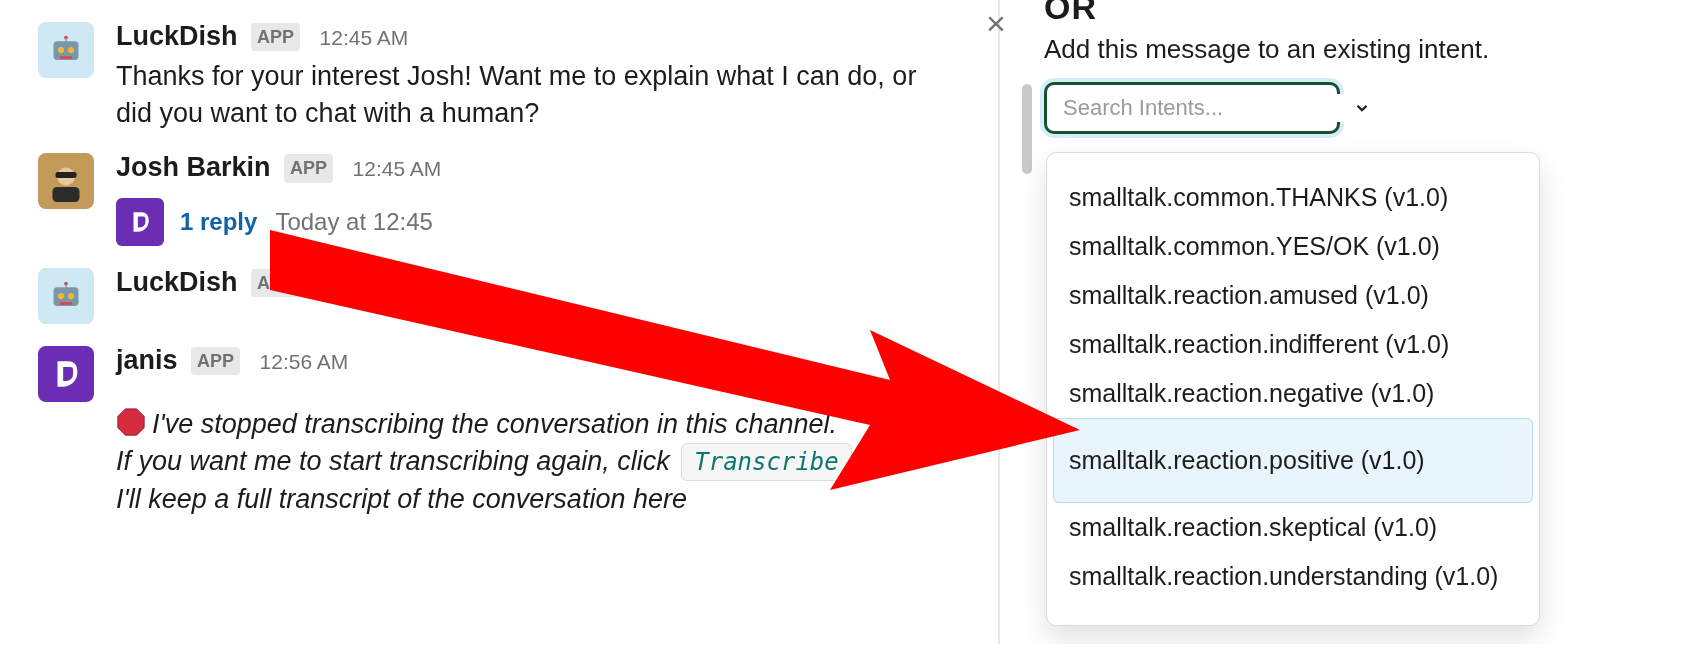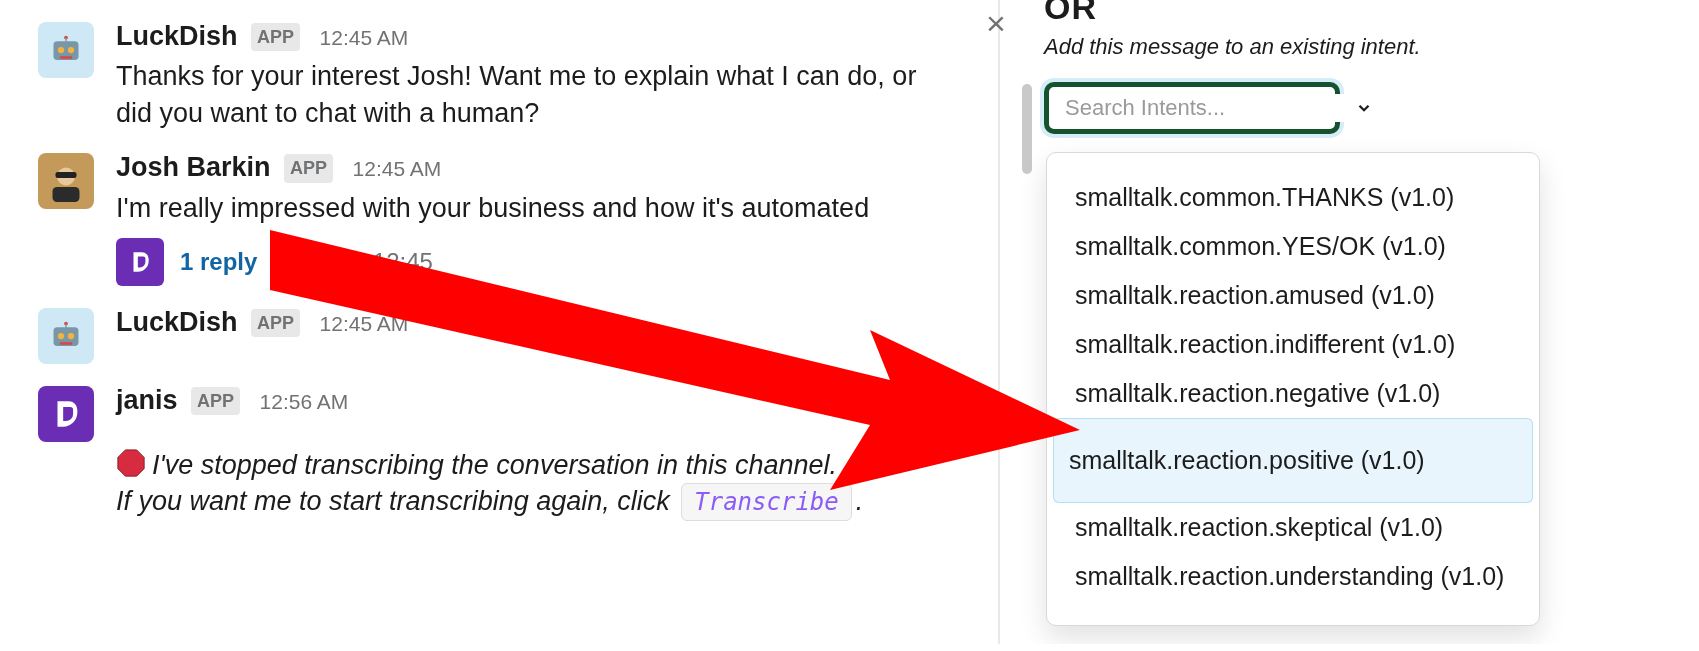--- a/index.html
+++ b/index.html
@@ -20,37 +20,37 @@
   .hdr .name{font-weight:900;font-size:27px;}
   .hdr .app-badge{display:inline-block;background:#e8e8e8;color:#717274;font-size:18px;font-weight:700;border-radius:4px;padding:2px 6px;margin-left:6px;vertical-align:2px;}
   .hdr .time{color:#717274;font-size:21px;margin-left:12px;}
   .thread-row{display:flex;align-items:center;margin-top:12px;}
   .thread-avatar{width:48px;height:48px;border-radius:6px;background:#6b2db3;display:flex;align-items:center;justify-content:center;margin-right:16px;}
   .thread-avatar svg{width:26px;height:26px;fill:#fff;}
   .thread-link{color:#1264a3;font-weight:700;font-size:24px;}
   .thread-time{color:#717274;font-size:24px;margin-left:18px;}
   .stop-emoji{display:inline-block;width:30px;height:30px;vertical-align:-4px;margin-right:6px;}
   .italic{font-style:italic;margin-top:28px;}
-  .code-chip{display:inline-block;border:1px solid #ddd;background:#f6f6f6;color:#8b5cf6;font-family:Menlo,Consolas,monospace;font-size:24px;border-radius:6px;padding:2px 12px;margin:0 4px;}
+  .code-chip{display:inline-block;border:1px solid #ddd;background:#f6f6f6;color:#0f766e;font-family:Menlo,Consolas,monospace;font-size:24px;border-radius:6px;padding:2px 12px;margin:0 4px;}
 
   
   .panel{position:absolute;left:998px;top:0;width:700px;height:651px;border-left:2px solid #e8e8e8;}
   .close-x{position:absolute;left:-14px;top:4px;color:#717274;font-size:34px;font-weight:300;cursor:pointer;}
   .or-label{position:absolute;left:44px;top:-12px;font-size:34px;font-weight:900;letter-spacing:1px;}
-  .subtitle{position:absolute;left:44px;top:34px;font-size:22px;font-style:italic;}
-  .search-wrap{position:absolute;left:44px;top:82px;width:296px;height:52px;border:5px solid #14532d;border-radius:10px;box-shadow:0 0 0 4px rgba(91,178,226,.25);background:#fff;display:flex;align-items:center;padding:0 14px;box-sizing:border-box;}
+  .subtitle{position:absolute;left:44px;top:34px;font-size:26px;}
+  .search-wrap{position:absolute;left:44px;top:82px;width:296px;height:52px;border:3px solid #14532d;border-radius:10px;box-shadow:0 0 0 4px rgba(91,178,226,.25);background:#fff;display:flex;align-items:center;padding:0 14px;box-sizing:border-box;}
   .search-wrap input{border:none;outline:none;font-size:22px;flex:1;color:#1d1c1d;}
   .search-wrap input::placeholder{color:#9a9a9a;}
   .chev{width:18px;height:18px;}
   .chev svg{width:18px;height:18px;stroke:#1d1c1d;stroke-width:3;fill:none;}
 
   .vscroll{position:absolute;left:22px;top:84px;width:10px;height:90px;border-radius:6px;background:#c9c9c9;}
 
   .dropdown{position:absolute;left:46px;top:152px;width:492px;border:1px solid #d9d9d9;border-radius:10px;background:#fff;box-shadow:0 12px 28px rgba(0,0,0,.12);padding:20px 0 24px 0;}
-  .dd-item{font-size:25px;padding:10px 28px;}
+  .dd-item{font-size:25px;padding:10px 22px;}
   .dd-item.highlight{background:#e9f5fd;box-shadow:inset 0 0 0 1px #b4dff6;border-radius:6px;margin:0 6px;padding:28px 16px;}
 
   .reply-box{position:absolute;left:6px;top:372px;width:558px;height:56px;border:2px solid #8d8d8d;border-radius:10px;display:flex;align-items:center;padding:0 20px;box-sizing:border-box;color:#9a9a9a;font-size:24px;z-index:-1;}
   .smiley{position:absolute;right:-14px;top:374px;width:48px;height:48px;border:2px solid #8d8d8d;border-left:none;border-radius:0 10px 10px 0;display:flex;align-items:center;justify-content:center;z-index:-1;}
   .smiley svg{width:28px;height:28px;stroke:#8d8d8d;fill:none;stroke-width:2;}
 
   
   .arrow{position:absolute;left:270px;top:230px;pointer-events:none;}
 </style>
 </head>
@@ -88,21 +88,20 @@
         <rect x="18" y="20" width="28" height="8" rx="3" fill="#222"></rect>
         <rect x="14" y="40" width="36" height="20" rx="6" fill="#2b2b2b"></rect>
       </svg>
     </div>
     <div class="body">
       <div class="hdr">
         <span class="name">Josh Barkin</span>
         <span class="app-badge">APP</span>
         <span class="time">12:45 AM</span>
       </div>
-      <div>I'm really impressed with your business and how it's automated</div>
       <div class="thread-row">
         <span class="thread-avatar">
           <svg viewBox="0 0 24 24">
                 <path d="M6 3h8a6 6 0 0 1 6 6v2a10 10 0 0 1-10 10H6V3zm4 4v10h2a5 5 0 0 0 5-5V9a2 2 0 0 0-2-2h-5z"></path>
               </svg>
         </span>
         <span class="thread-link">1 reply</span>
         <span class="thread-time">Today at 12:45</span>
       </div>
     </div>
@@ -141,20 +140,21 @@
         <span class="time">12:56 AM</span>
       </div>
       <div class="italic">
         <span class="stop-emoji">
           <svg viewBox="0 0 32 32">
                 <polygon points="10,2 22,2 30,10 30,22 22,30 10,30 2,22 2,10" fill="#d72b3f" stroke="#8a1b27" stroke-width="1"></polygon>
               </svg>
         </span><span>I've stopped transcribing the conversation in this channel.</span><br>
         <span>If you want me to start transcribing again, click </span>
         <span class="code-chip">Transcribe</span><span>.</span><br>
+        <span>I'll keep a full transcript of the conversation here</span>
       </div>
     </div>
   </div>
 
 </div>
 
 <div class="panel">
   <div class="close-x">×</div>
   <div class="or-label">OR</div>
   <div class="subtitle">Add this message to an existing intent.</div>

